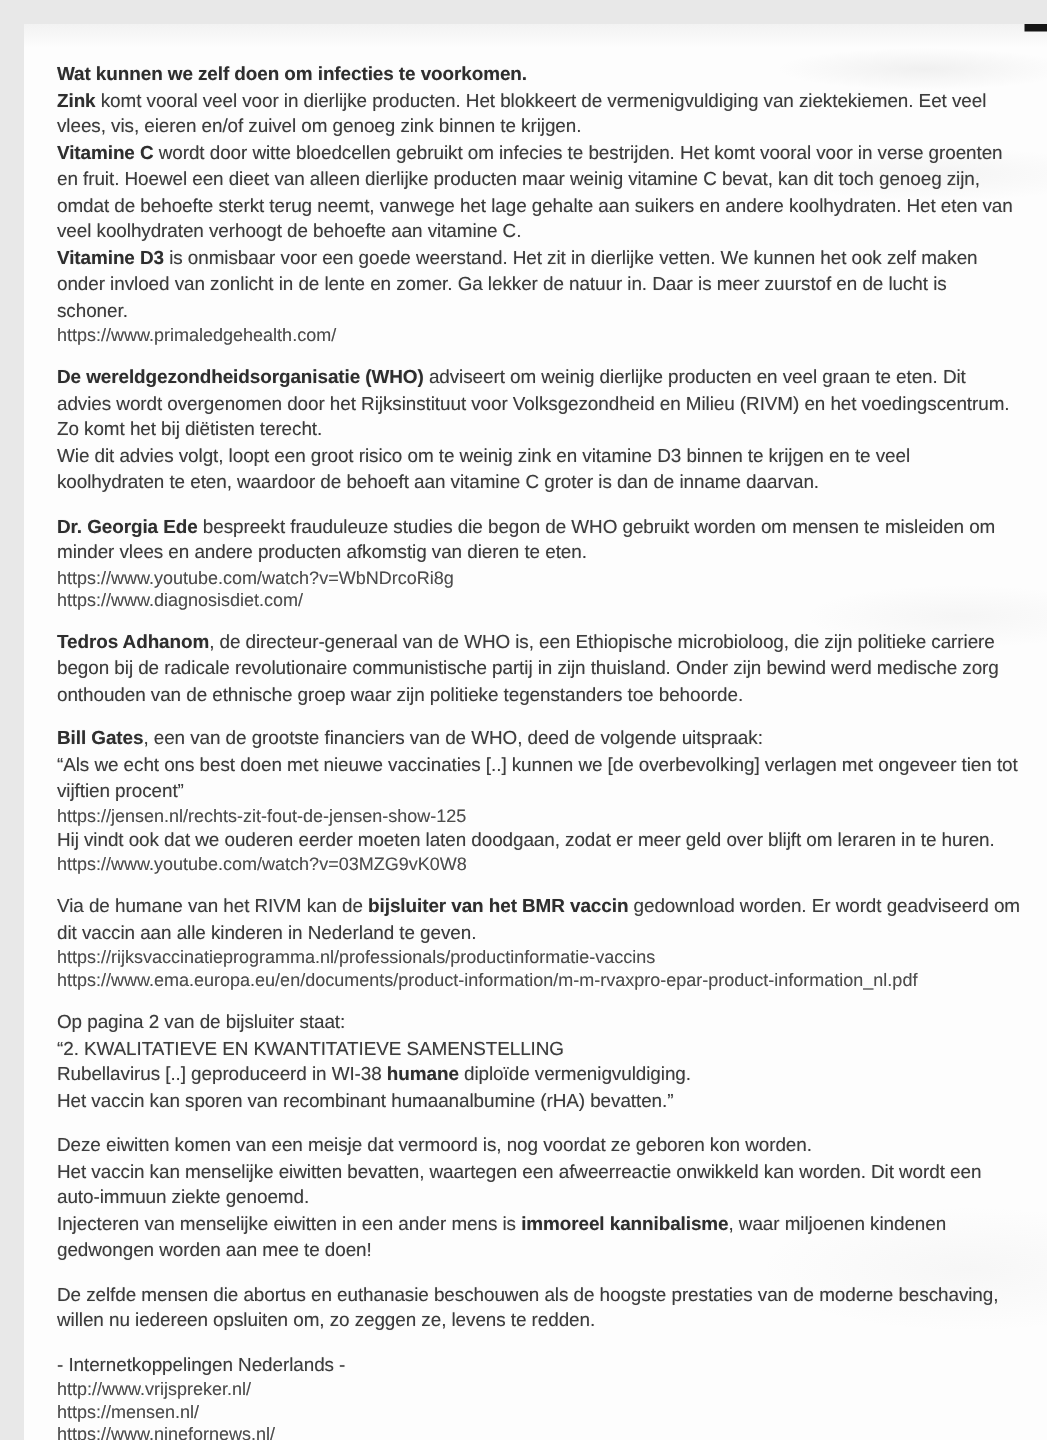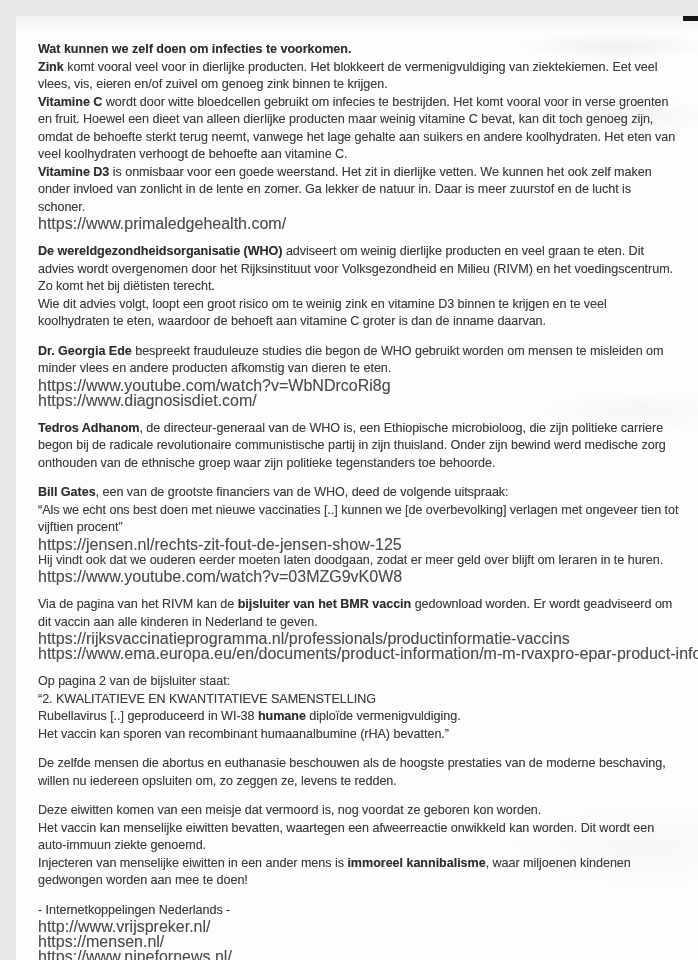--- a/index.html
+++ b/index.html
@@ -32,21 +32,21 @@
   .para {
     font-size: 12.6px;
     line-height: 17.5px;
     letter-spacing: -0.05px;
     color: #3c3c3c;
     text-shadow: 0 0 0.5px rgba(80,80,80,0.45);
   }
   .para .b { font-weight: bold; color: #2e2e2e; }
   .para.heading { font-weight: bold; color: #2e2e2e; }
   .url {
-    font-size: 16px;
+    font-size: 12px;
     line-height: 15px;
     letter-spacing: 0;
     color: #4d4d4d;
     white-space: nowrap;
     text-shadow: 0 0 0.4px rgba(90,90,90,0.4);
   }
 </style>
 </head>
 <body>
 
@@ -73,37 +73,37 @@
         <div class="para"><span class="b">Tedros Adhanom</span><span>, de directeur-generaal van de WHO is, een Ethiopische microbioloog, die zijn politieke carriere begon bij de radicale revolutionaire communistische partij in zijn thuisland. Onder zijn bewind werd medische zorg onthouden van de ethnische groep waar zijn politieke tegenstanders toe behoorde.</span></div>
       </div>
       <div class="block">
         <div class="para"><span class="b">Bill Gates</span><span>, een van de grootste financiers van de WHO, deed de volgende uitspraak:</span></div>
         <div class="para"><span>“Als we echt ons best doen met nieuwe vaccinaties [..] kunnen we [de overbevolking] verlagen met ongeveer tien tot vijftien procent”</span></div>
         <div class="url">https://jensen.nl/rechts-zit-fout-de-jensen-show-125</div>
         <div class="para"><span>Hij vindt ook dat we ouderen eerder moeten laten doodgaan, zodat er meer geld over blijft om leraren in te huren.</span></div>
         <div class="url">https://www.youtube.com/watch?v=03MZG9vK0W8</div>
       </div>
       <div class="block">
-        <div class="para"><span>Via de pagina van het RIVM kan de </span><span class="b">bijsluiter van het BMR vaccin</span><span> gedownload worden. Er wordt geadviseerd om dit vaccin aan alle kinderen in Nederland te geven.</span></div>
+        <div class="para"><span>Via de humane van het RIVM kan de </span><span class="b">bijsluiter van het BMR vaccin</span><span> gedownload worden. Er wordt geadviseerd om dit vaccin aan alle kinderen in Nederland te geven.</span></div>
         <div class="url">https://rijksvaccinatieprogramma.nl/professionals/productinformatie-vaccins</div>
         <div class="url">https://www.ema.europa.eu/en/documents/product-information/m-m-rvaxpro-epar-product-information_nl.pdf</div>
       </div>
       <div class="block">
         <div class="para"><span>Op pagina 2 van de bijsluiter staat:</span></div>
         <div class="para"><span>“2. KWALITATIEVE EN KWANTITATIEVE SAMENSTELLING</span></div>
         <div class="para"><span>Rubellavirus [..] geproduceerd in WI-38 </span><span class="b">humane</span><span> diploïde vermenigvuldiging.</span></div>
         <div class="para"><span>Het vaccin kan sporen van recombinant humaanalbumine (rHA) bevatten.”</span></div>
       </div>
       <div class="block">
-        <div class="para"><span>De zelfde mensen die abortus en euthanasie beschouwen als de hoogste prestaties van de moderne beschaving, willen nu iedereen opsluiten om, zo zeggen ze, levens te redden.</span></div>
-      </div>
-      <div class="block">
         <div class="para"><span>Deze eiwitten komen van een meisje dat vermoord is, nog voordat ze geboren kon worden.</span></div>
         <div class="para"><span>Het vaccin kan menselijke eiwitten bevatten, waartegen een afweerreactie onwikkeld kan worden. Dit wordt een auto-immuun ziekte genoemd.</span></div>
         <div class="para"><span>Injecteren van menselijke eiwitten in een ander mens is </span><span class="b">immoreel kannibalisme</span><span>, waar miljoenen kindenen gedwongen worden aan mee te doen!</span></div>
+      </div>
+      <div class="block">
+        <div class="para"><span>De zelfde mensen die abortus en euthanasie beschouwen als de hoogste prestaties van de moderne beschaving, willen nu iedereen opsluiten om, zo zeggen ze, levens te redden.</span></div>
       </div>
       <div class="block">
         <div class="para"><span>- Internetkoppelingen Nederlands -</span></div>
         <div class="url">http://www.vrijspreker.nl/</div>
         <div class="url">https://mensen.nl/</div>
         <div class="url">https://www.ninefornews.nl/</div>
       </div>
     </div>
 </div>
 

